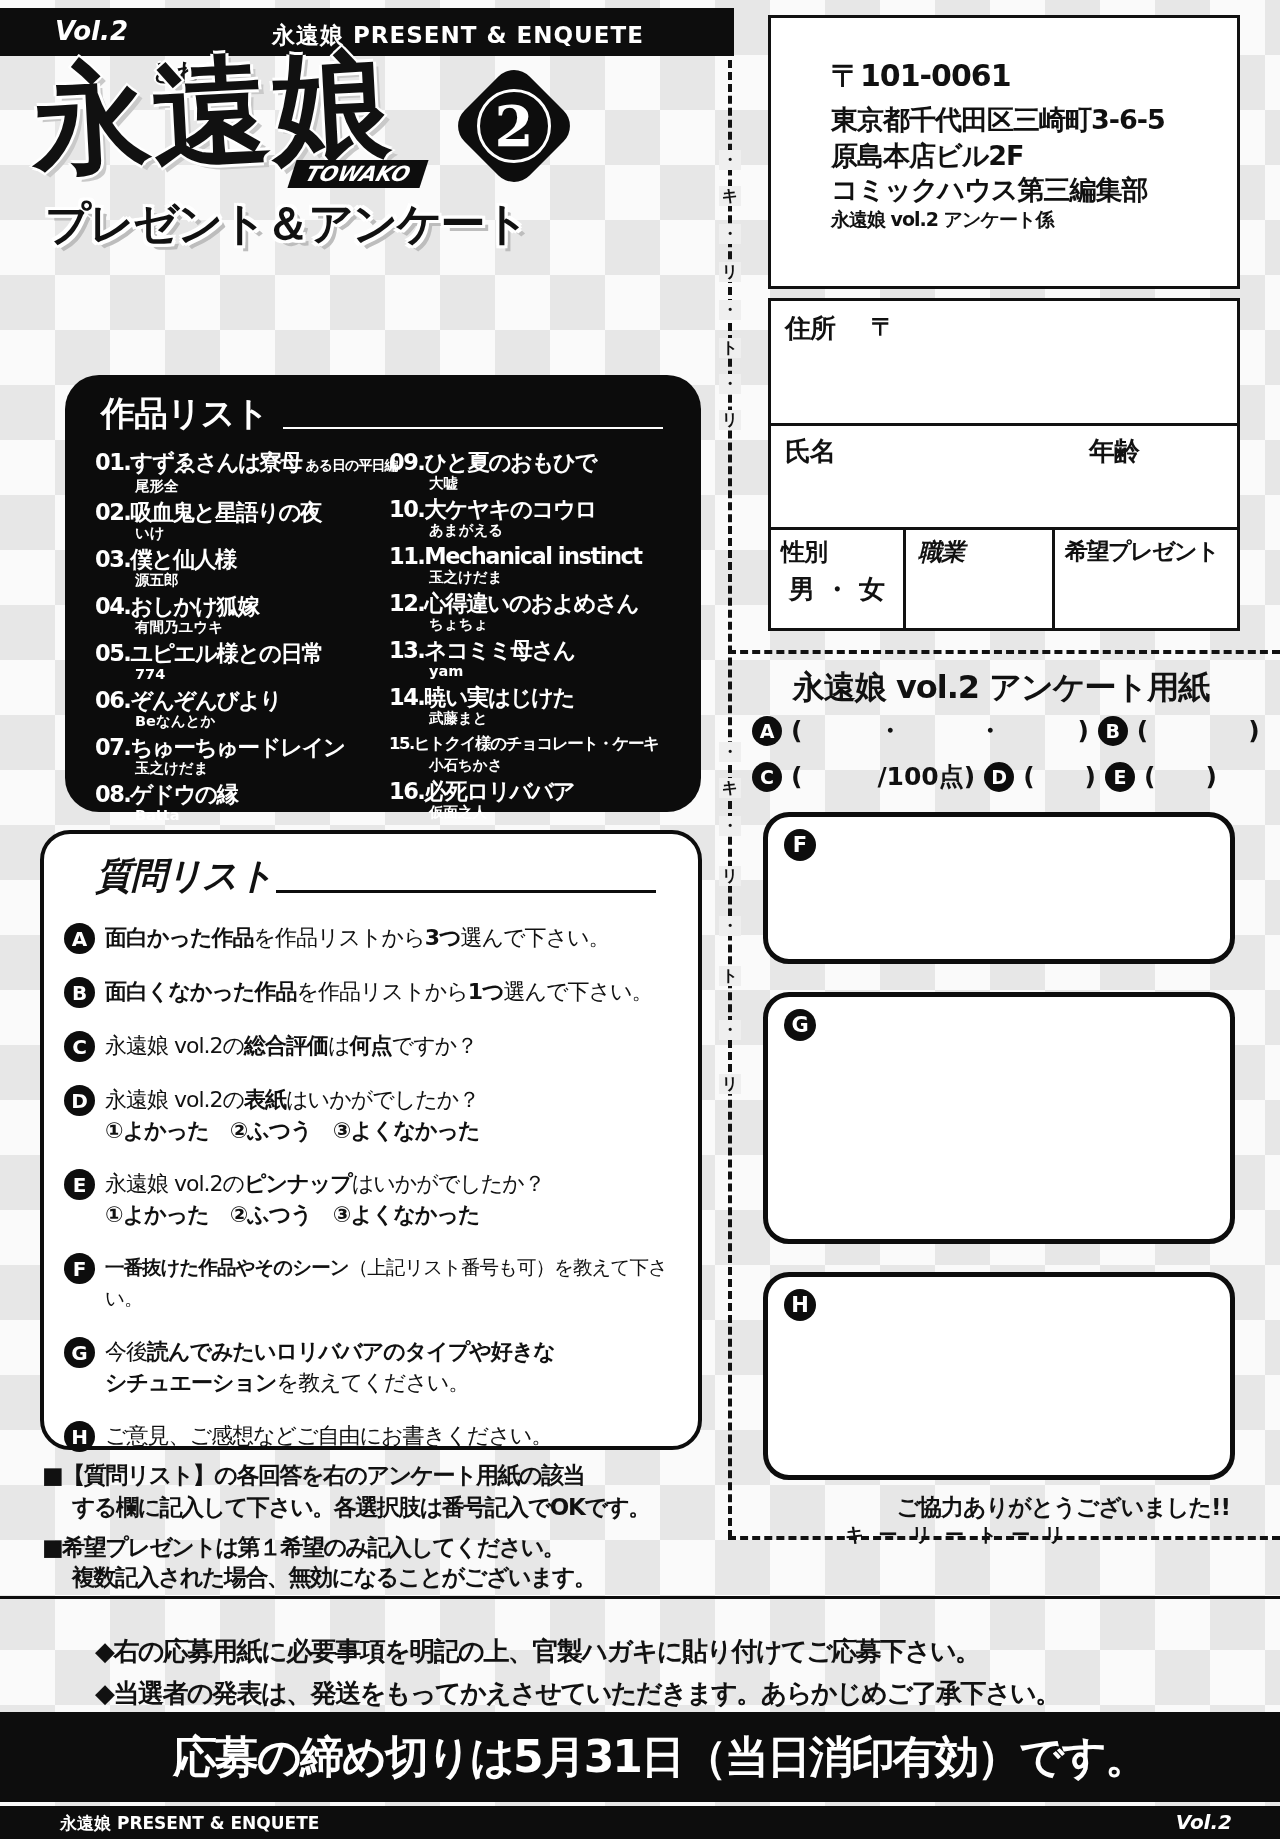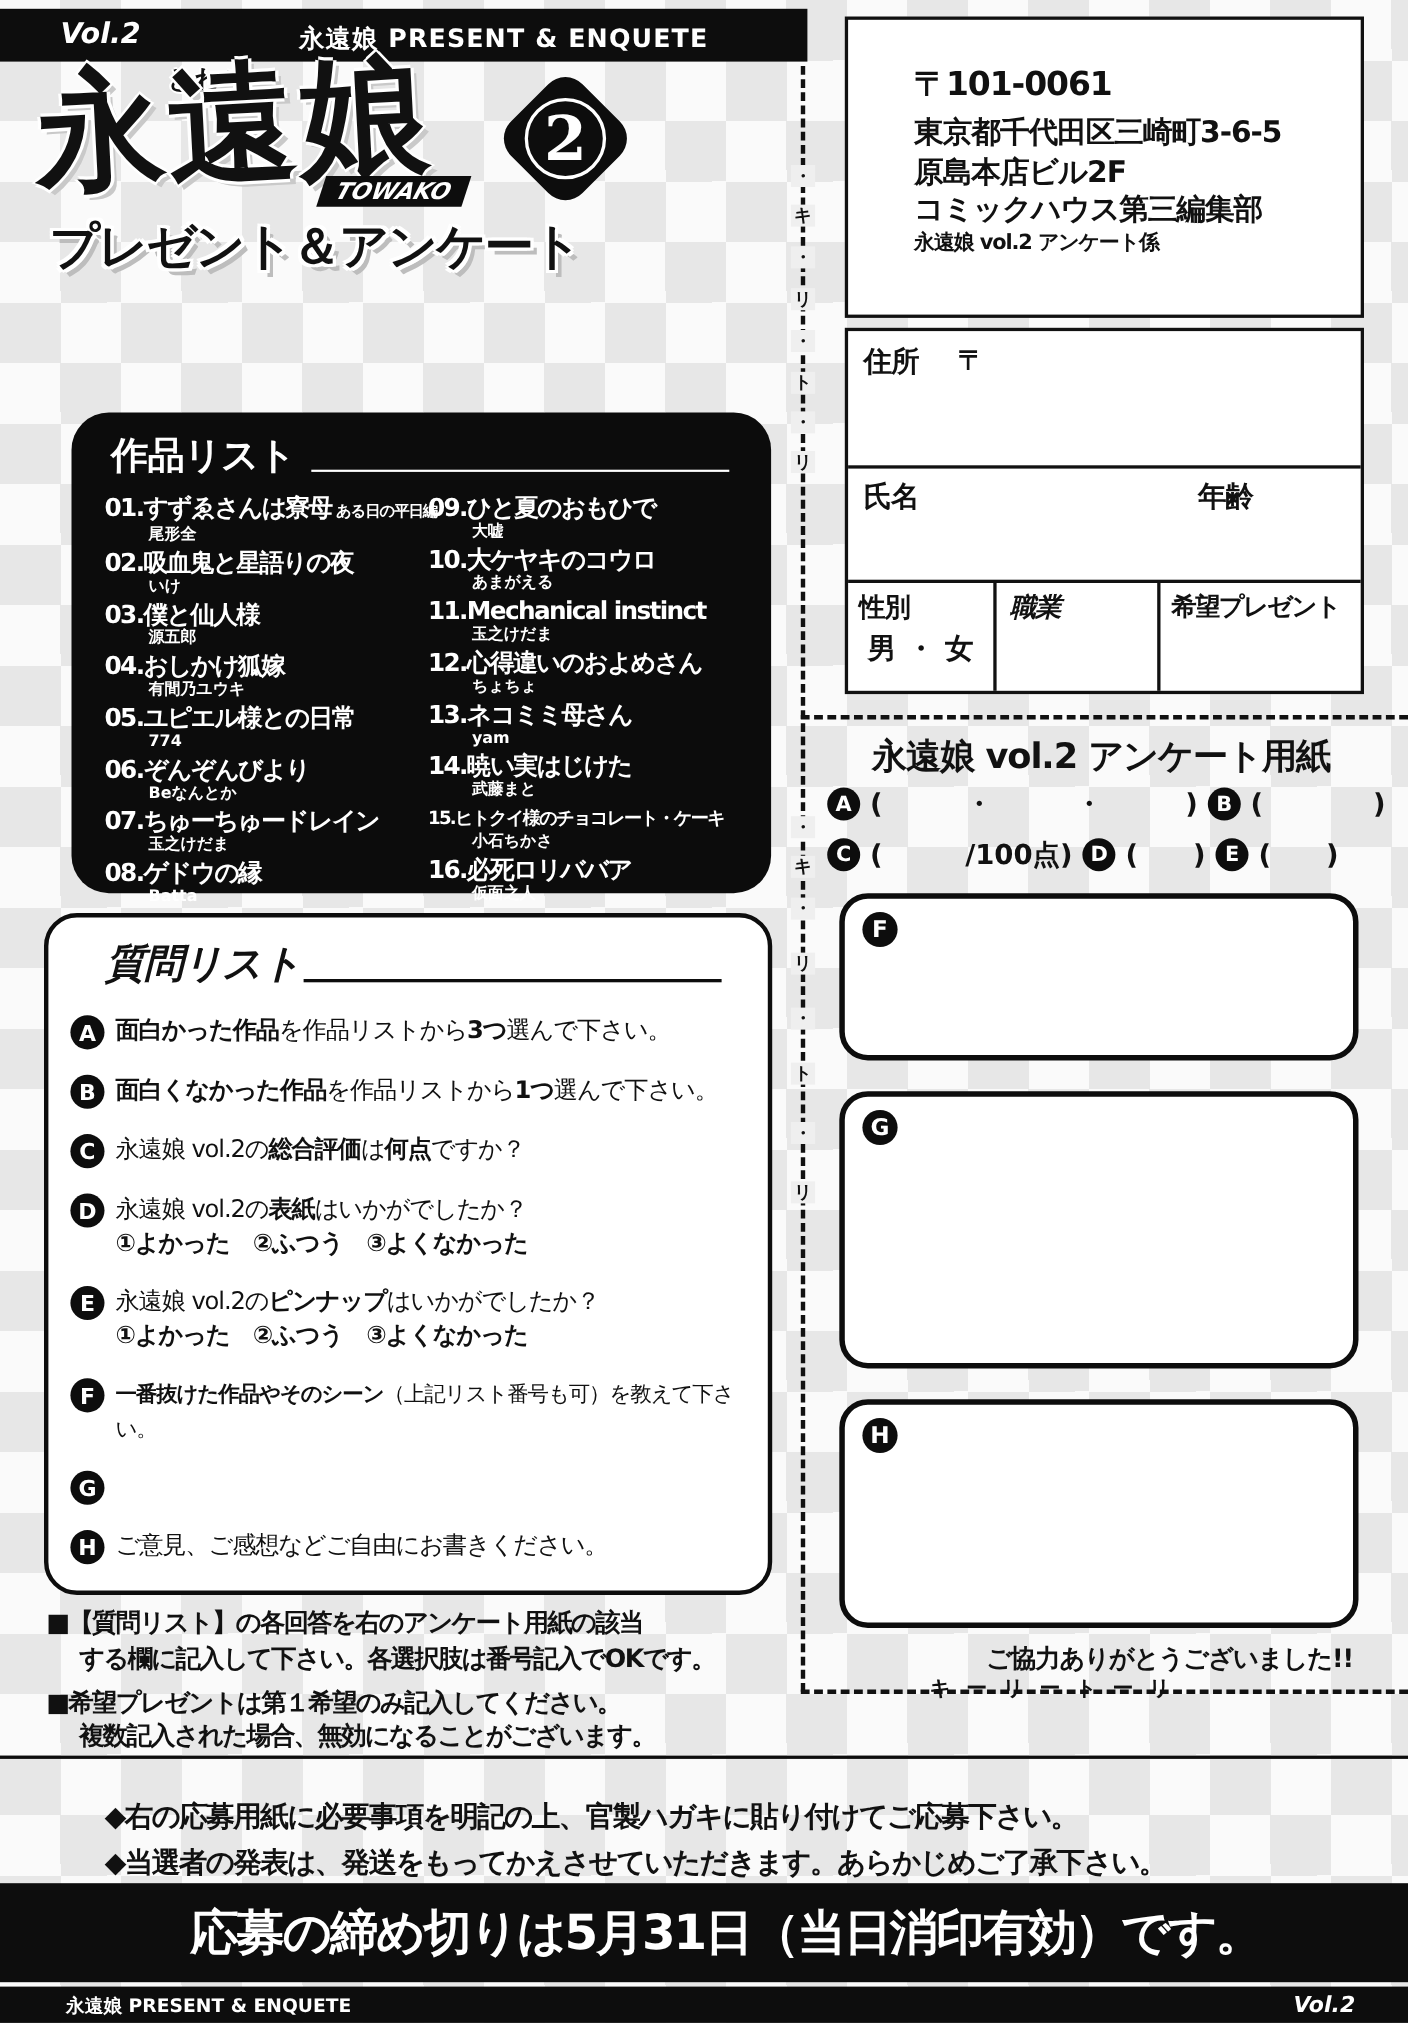--- a/index.html
+++ b/index.html
@@ -226,20 +226,24 @@
           </div>
         </div>
         <div class="q">
           <span class="qcircle">F</span>
           <div>
             <div class="qtext"><b>一番抜けた作品やそのシーン</b><span>（上記リスト番号も可）を教えて下さい。</span></div>
           </div>
         </div>
         <div class="q">
           <span class="qcircle">G</span>
+          <div>
+            <div class="qtext"><span>今後</span><b>読んでみたいロリババアのタイプや好きな</b></div>
+            <div class="qtext"><b>シチュエーション</b><span>を教えてください。</span></div>
+          </div>
         </div>
         <div class="q">
           <span class="qcircle">H</span>
           <div>
             <div class="qtext"><span>ご意見、ご感想などご自由にお書きください。</span></div>
           </div>
         </div>
       </div>
   </div>
 

